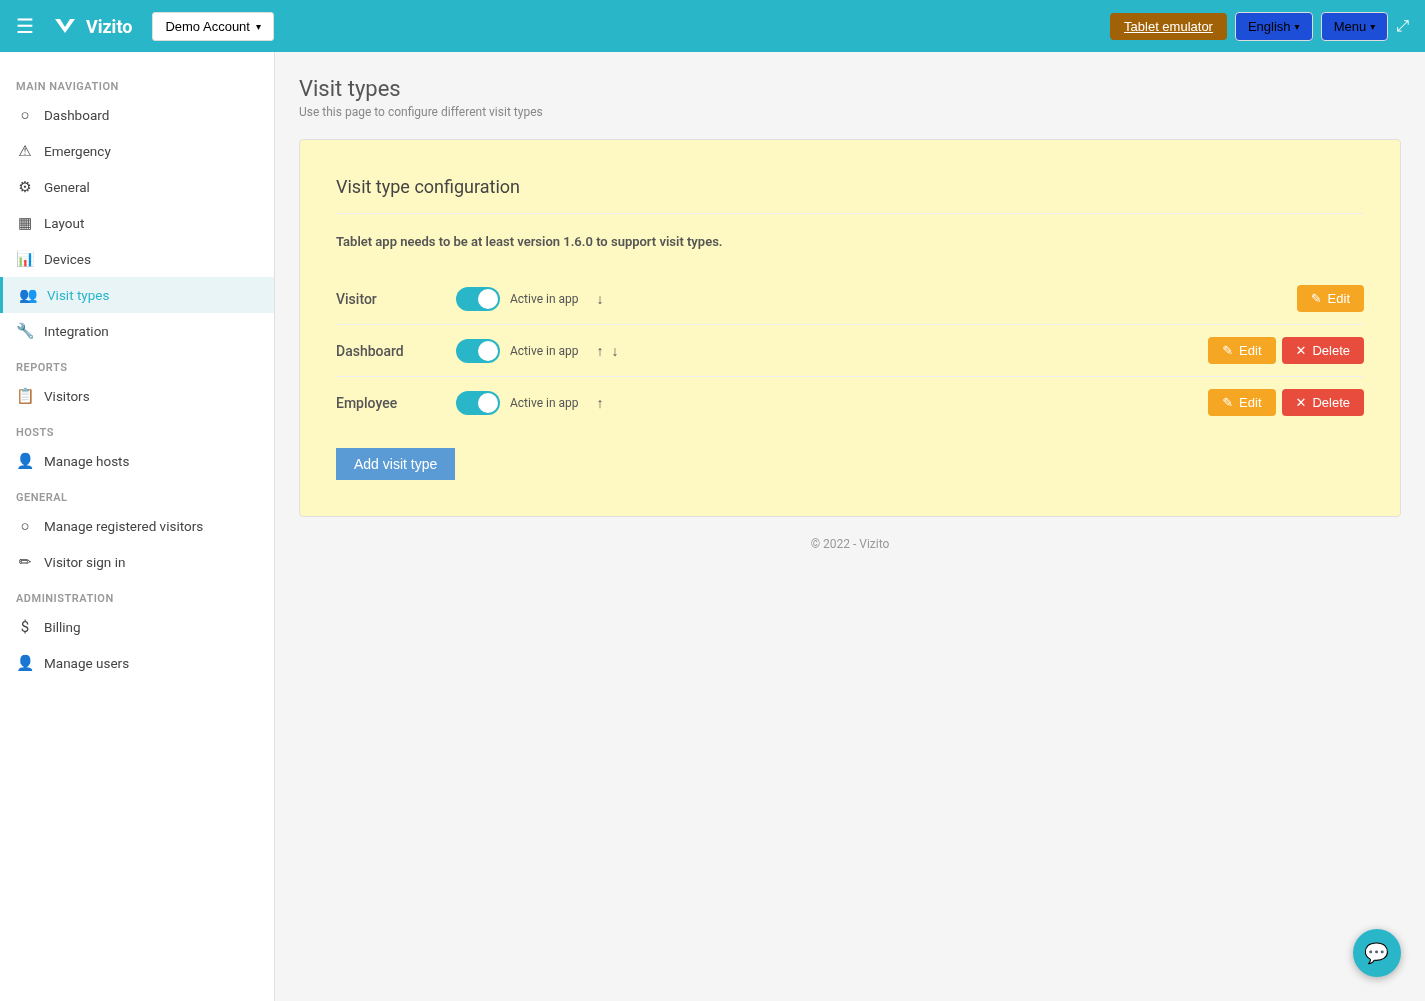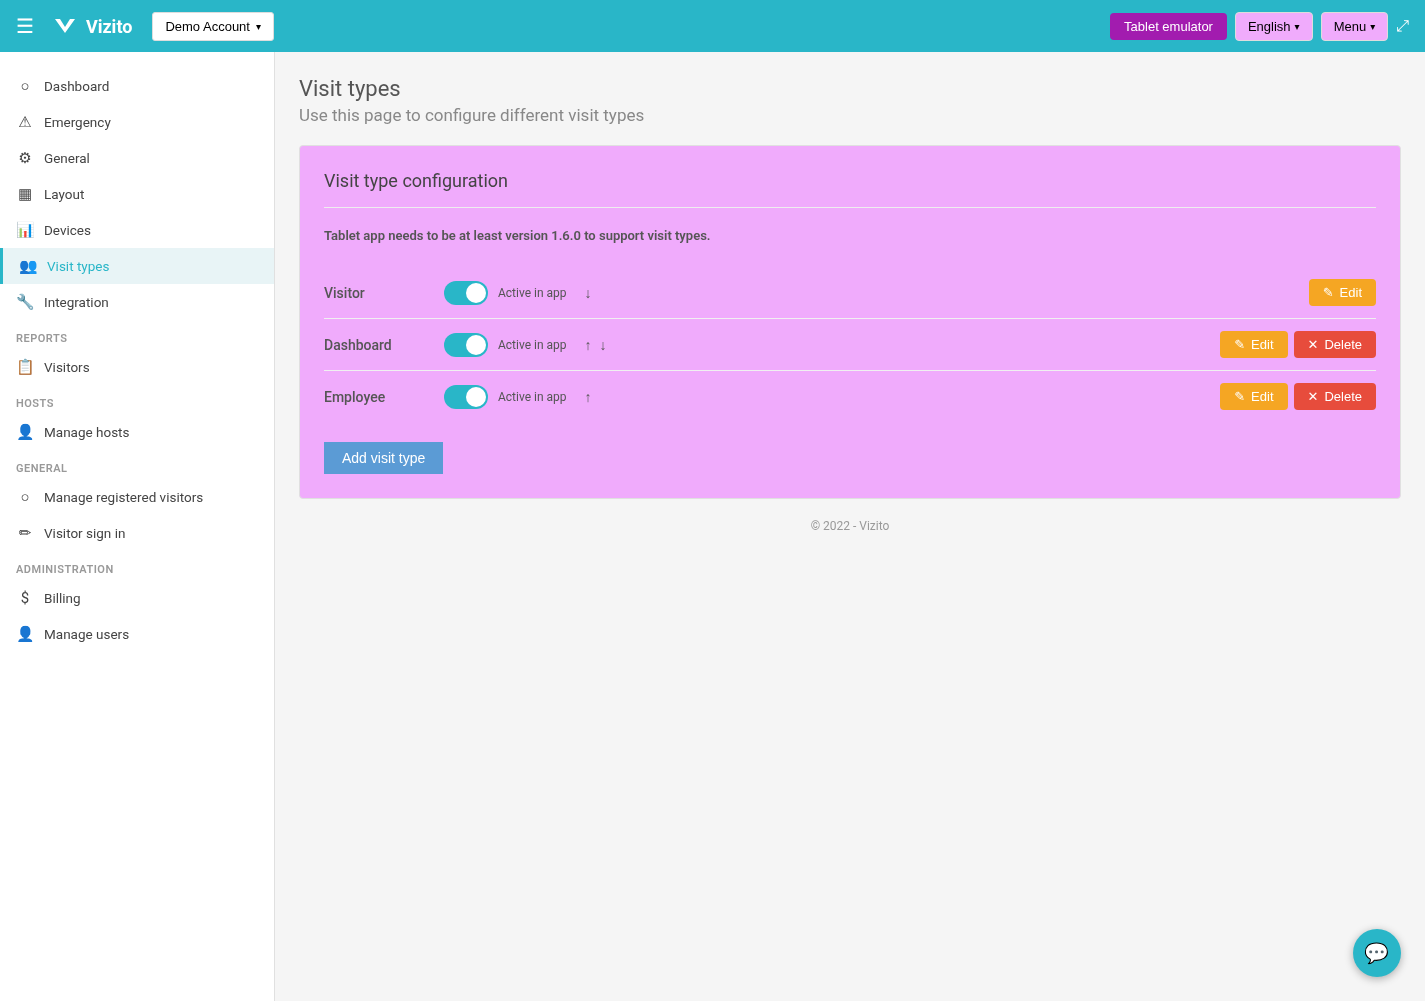--- a/index.html
+++ b/index.html
@@ -48,30 +48,31 @@
       align-items: center;
       gap: 6px;
     }
     .header-right {
       margin-left: auto;
       display: flex;
       align-items: center;
       gap: 8px;
     }
     .btn-tablet-emulator {
-      background: #a21caf;
+      background: #a16207;
       color: white;
       border: none;
       border-radius: 4px;
       padding: 6px 14px;
       cursor: pointer;
       font-size: 13px;
+      text-decoration: underline;
     }
     .btn-english, .btn-menu {
-      background: #f0abfc;
+      background: #1d4ed8;
       border: 1px solid #ddd;
       border-radius: 4px;
       padding: 6px 12px;
       cursor: pointer;
       font-size: 13px;
       display: flex;
       align-items: center;
       gap: 4px;
     }
     .btn-expand {
@@ -133,31 +134,31 @@
       padding: 24px;
       background: #f5f5f5;
     }
     .page-title {
       font-size: 22px;
       font-weight: 400;
       color: #555;
       margin-bottom: 4px;
     }
     .page-subtitle {
-      font-size: 17px;
+      font-size: 12px;
       color: #888;
       margin-bottom: 20px;
     }
 
     
     .card {
-      background: #f0abfc;
+      background: #fef9c3;
       border: 1px solid #e0e0e0;
       border-radius: 4px;
-      padding: 24px;
+      padding: 36px;
     }
     .card-title {
       font-size: 18px;
       font-weight: 400;
       color: #444;
       margin-bottom: 20px;
       padding-bottom: 16px;
       border-bottom: 1px solid #eee;
     }
     .notice-text {
@@ -322,20 +323,21 @@
       <span>Menu</span>
       <span class="caret">▾</span>
     </button>
     <button class="btn-expand">⤢</button>
   </div>
 </header>
 
 <div class="layout">
 
   <nav class="sidebar">
+    <div class="sidebar-section-label">Main Navigation</div>
 
     <a class="sidebar-item">
       <span class="sidebar-icon">○</span>
       <span>Dashboard</span>
     </a>
     <a class="sidebar-item">
       <span class="sidebar-icon">⚠</span>
       <span>Emergency</span>
     </a>
 

